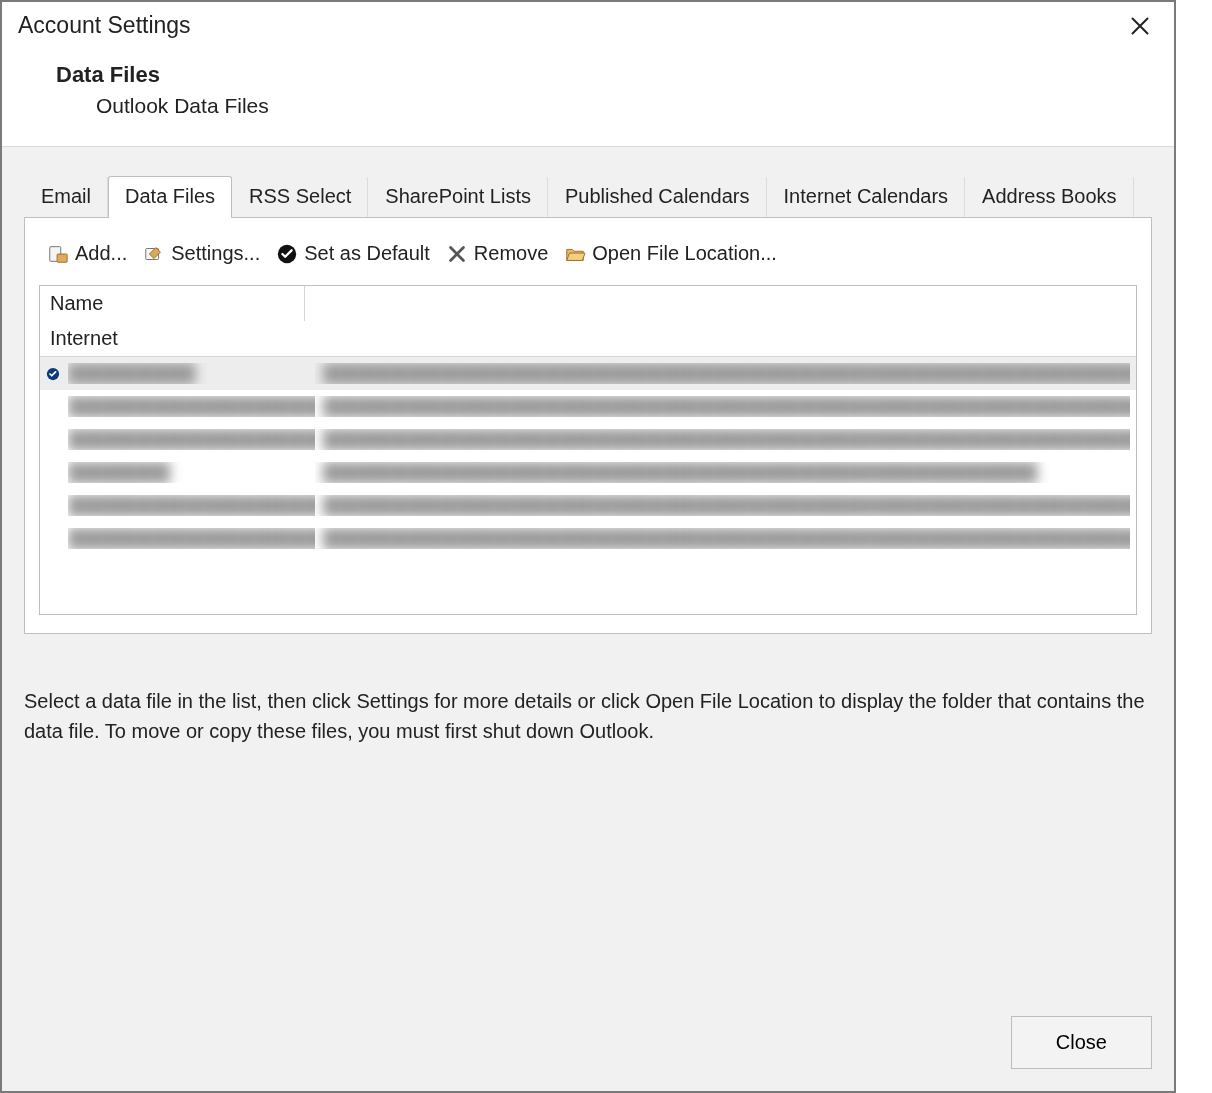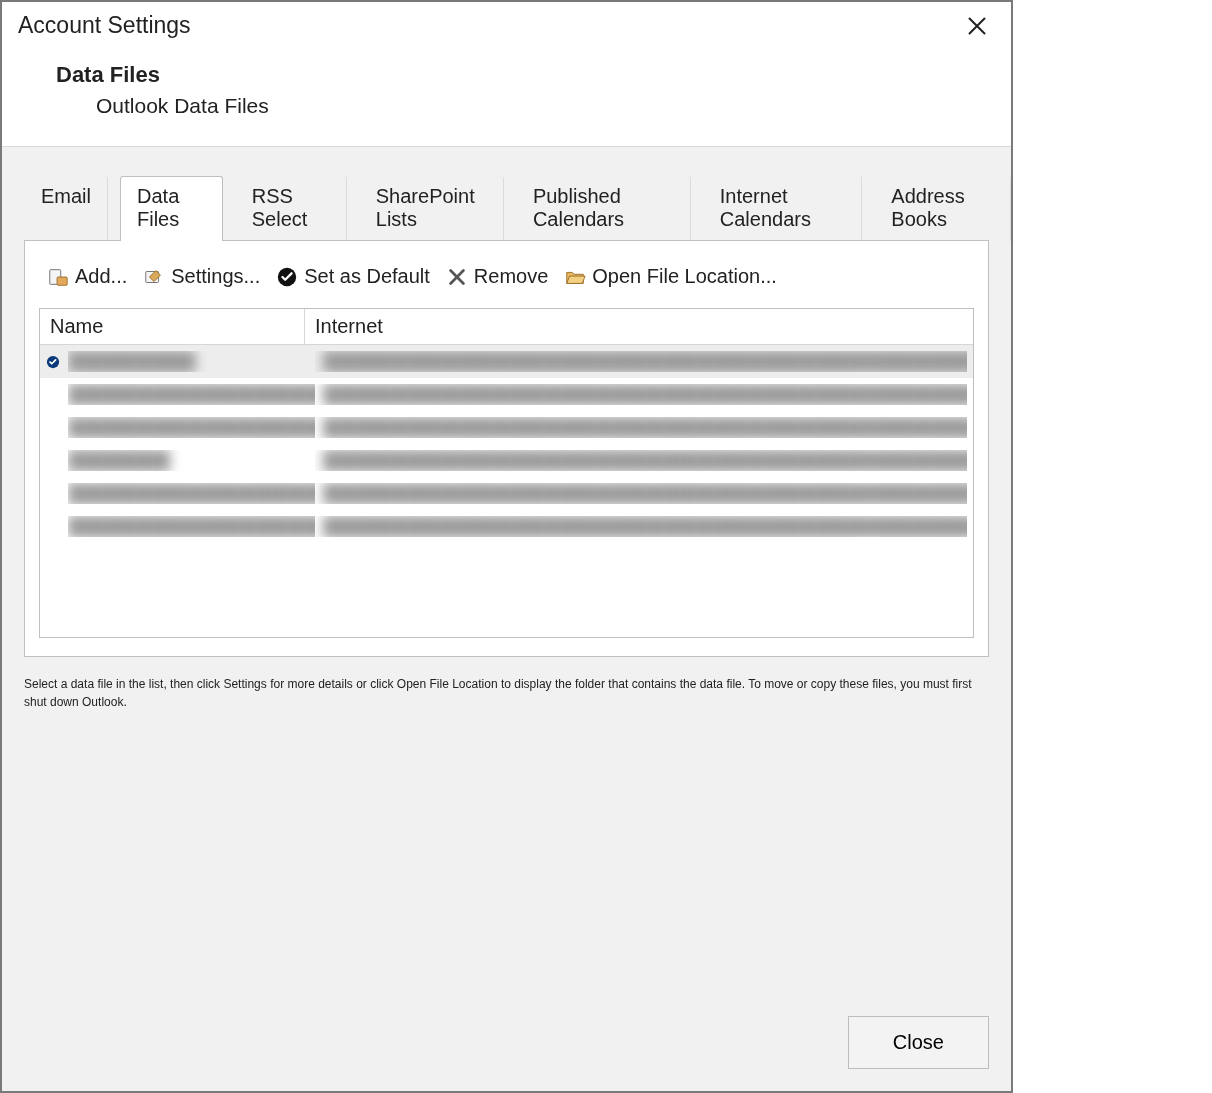--- a/index.html
+++ b/index.html
@@ -1,49 +1,49 @@
 <!DOCTYPE html>
 <html><head>
 <meta charset="utf-8">
 <style>
   * { box-sizing: border-box; }
   html, body { margin:0; padding:0; font-family: "Segoe UI", Arial, sans-serif; font-size:16px; color:#222; background:#fff; }
-  .window { width:1013px; height:1093px; border:2px solid #7a7a7a; background:#fff; position:relative; display:flex; flex-direction:column; }
+  .window { width:1176px; height:1093px; border:2px solid #7a7a7a; background:#fff; position:relative; display:flex; flex-direction:column; }
   .titlebar { padding:10px 16px 0 16px; display:flex; align-items:flex-start; justify-content:space-between; }
   .title { font-size:23px; font-weight:400; color:#222; }
   .close-x { font-size:22px; line-height:22px; cursor:pointer; padding:4px 8px; }
   .header-block { padding:18px 0 28px 54px; }
   .header-heading { font-size:22px; font-weight:700; margin-bottom:6px; }
   .header-sub { font-size:21px; font-weight:400; margin-left:40px; color:#222; }
   .divider-top { border-top:1px solid #d9d9d9; }
   .body-area { background:#f1f1f1; flex:1; padding:0; position:relative; }
-  .tabstrip { display:flex; padding:28px 0 0 22px; gap:12px; }
+  .tabstrip { display:flex; align-items:flex-end; padding:28px 0 0 22px; gap:0; }
   .tab { padding:8px 16px 10px 16px; font-size:20px; color:#222; border:1px solid transparent; border-bottom:none; cursor:pointer; background:transparent; border-radius:3px 3px 0 0; position:relative; top:1px; }
   .tab.active { background:#fff; border-color:#bfbfbf; z-index:2; }
   .tab:not(.active) { border-right:1px solid #dcdcdc; }
   .tab-panel { margin:0 22px 0 22px; background:#fff; border:1px solid #bfbfbf; border-top:1px solid #bfbfbf; padding:18px 14px 18px 14px; position:relative; }
   .tab-panel::before { content:""; position:absolute; top:-1px; left:0; right:0; height:1px; background:#bfbfbf; z-index:1; }
   .toolbar { display:flex; align-items:center; gap:8px; padding:4px 4px 18px 4px; font-size:20px; }
   .tool-btn { display:inline-flex; align-items:center; gap:6px; cursor:pointer; padding:2px 4px;justify-content:center; }
   .tool-btn .ico { width:22px; height:22px; display:inline-flex; align-items:center; justify-content:center; }
   .ico svg { width:22px; height:22px; }
   .grid-box { border:1px solid #bfbfbf; height:330px; overflow:hidden; }
-  .grid-head { display:flex; border-bottom:1px solid #d6d6d6; background:#fff; }
+  .grid-head { display:flex; border-bottom:1px solid #d6d6d6; background:#fff;flex-direction:column; }
   .gh-cell { padding:6px 10px; font-size:20px; }
   .gh-name { width:265px; border-right:1px solid #d6d6d6; }
   .gh-loc { flex:1; }
   .grid-rows { }
   .grow { display:flex; align-items:center; padding:6px 6px; font-size:18px; }
   .grow.sel { background:#ededed; }
   .grow .def-icon { width:18px; height:18px; flex:0 0 18px; margin-right:4px; }
   .grow .cell-name { width:247px; overflow:hidden; }
   .grow .cell-loc { flex:1; overflow:hidden; padding-left:8px; }
   .blur { filter: blur(6px); color:#9a9a9a; user-select:none; white-space:nowrap; }
   .info-row { display:flex; align-items:flex-start; gap:20px; margin:18px 22px 0 22px; background:transparent; }
-  .info-text { flex:1; font-size:12px; line-height:1.5; color:#222; }
+  .info-text { flex:1; font-size:20px; line-height:1.5; color:#222;margin-top:34px; }
   .btn { background:#f3f3f3; border:1px solid #bdbdbd; padding:14px 20px; font-size:20px; cursor:pointer; }
   .footer { position:absolute; right:22px; bottom:22px;padding-left:44px; }
   .footer .btn { padding:14px 44px; }
 </style>
 </head>
 <body>
 
 <div class="window">
 
   <div class="titlebar">

